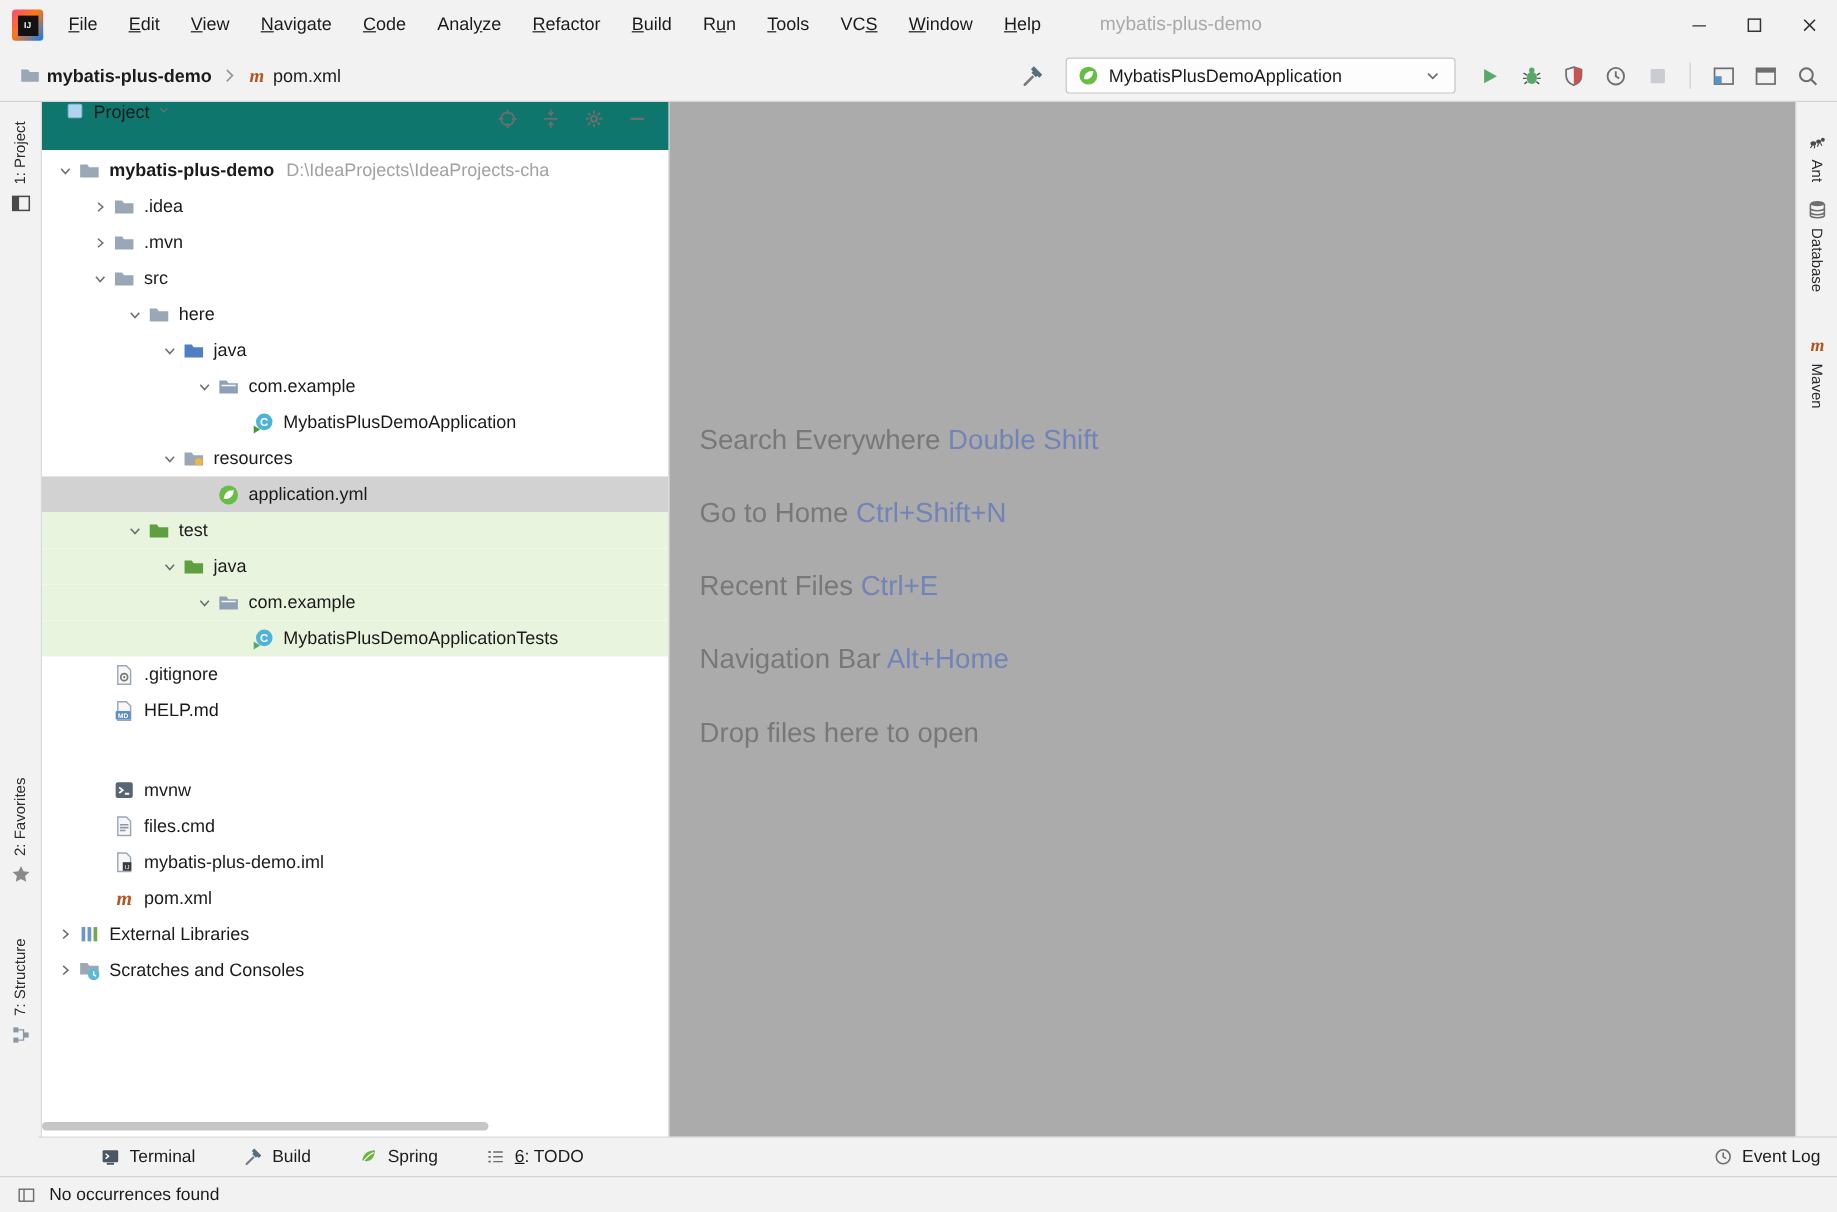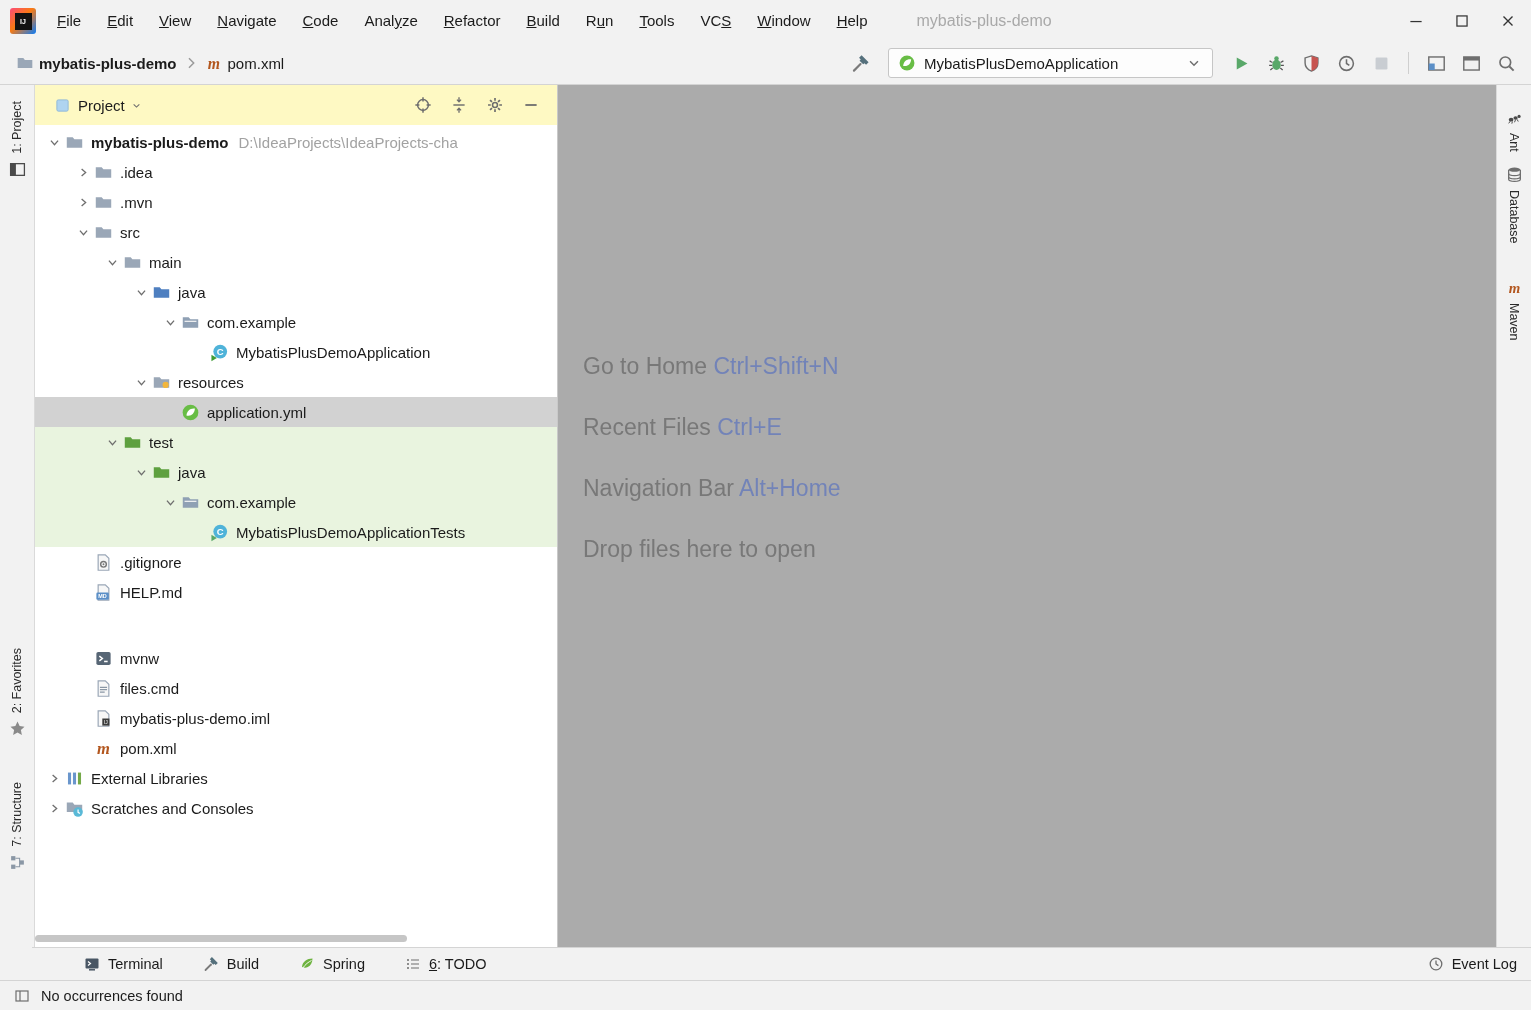--- a/index.html
+++ b/index.html
@@ -44,21 +44,21 @@
   .stripe-left .vtext{writing-mode:vertical-rl;transform:rotate(180deg);}
   .stripe-right .vtext{writing-mode:vertical-rl;}
   .stripe-item .icon{width:17px;height:17px;}
   .stripe-left .stripe-item:nth-child(2){margin-top:470px;}
   .stripe-left .stripe-item:nth-child(3){margin-top:45px;}
   .stripe-right .stripe-item:nth-child(2){margin-top:14px;}
   .stripe-right .stripe-item:nth-child(3){margin-top:36px;}
 
   
   .project-panel{width:523px;background:#fff;display:flex;flex-direction:column;flex:0 0 auto;position:relative;border-right:1px solid #c9c9c9;}
-  .panel-header{height:40px;background:#fef9c3;display:flex;align-items:center;padding:0 12px 0 20px;flex:0 0 auto;}
+  .panel-header{height:40px;background:#0f766e;display:flex;padding:0 12px 0 20px;flex:0 0 auto;}
   .panel-title{font-size:15px;margin:0 5px 0 8px;}
   .panel-header .spacer{flex:1;}
   .panel-hbtn{width:28px;height:28px;display:flex;align-items:center;justify-content:center;margin-left:8px;}
   .tree{flex:1;overflow:hidden;padding-top:2px;}
   .trow{height:30px;display:flex;align-items:center;white-space:nowrap;}
   .trow.selected{background:#d2d2d2;}
   .trow.green{background:#e9f4df;}
   .trow .arrow{width:22px;height:16px;display:flex;align-items:center;justify-content:center;flex:0 0 auto;}
   .trow .arrow svg{width:15px;height:15px;}
   .trow .ticon{width:19px;height:19px;margin-right:7px;display:flex;align-items:center;justify-content:center;flex:0 0 auto;}
@@ -383,21 +383,21 @@
             <span class="arrow">
               <svg viewBox="0 0 16 16">
                 <path d="M4.2 6l3.8 4.3L11.8 6" fill="none" stroke="#6e6e6e" stroke-width="1.4"></path>
               </svg>
             </span>
             <span class="ticon">
               <svg viewBox="0 0 16 16">
                 <path fill="#9aa7b7" d="M1.5 3.5h5l1.4 1.8h6.6v7.2h-13z"></path>
               </svg>
             </span>
-            <span class="tlabel">main</span>
+            <span class="tlabel">here</span>
           </div>
           <div class="trow" style="padding-left: 95px;">
             <span class="arrow">
               <svg viewBox="0 0 16 16">
                 <path d="M4.2 6l3.8 4.3L11.8 6" fill="none" stroke="#6e6e6e" stroke-width="1.4"></path>
               </svg>
             </span>
             <span class="ticon">
               <svg viewBox="0 0 16 16">
                 <path fill="#4e7fc0" d="M1.5 3.5h5l1.4 1.8h6.6v7.2h-13z"></path>
@@ -597,20 +597,21 @@
               </svg>
             </span>
             <span class="tlabel">Scratches and Consoles</span>
           </div>
         </div>
       <div class="hscroll"></div>
     </div>
 
     <div class="editor">
       <div class="hints" id="hints">
+          <div class="hint-line"><span class="hl">Search Everywhere</span><span class="hk"> Double Shift</span></div>
           <div class="hint-line"><span class="hl">Go to Home</span><span class="hk"> Ctrl+Shift+N</span></div>
           <div class="hint-line"><span class="hl">Recent Files</span><span class="hk"> Ctrl+E</span></div>
           <div class="hint-line"><span class="hl">Navigation Bar</span><span class="hk"> Alt+Home</span></div>
           <div class="hint-line"><span class="hl">Drop files here to open</span></div>
         </div>
     </div>
 
     <div class="stripe stripe-right">
       <div class="stripe-item">
         <span class="icon">

